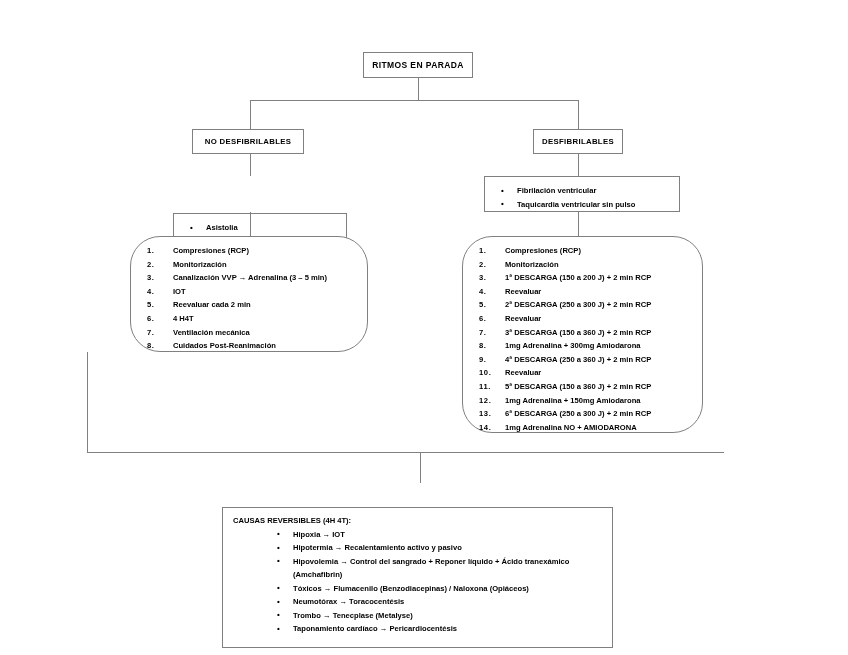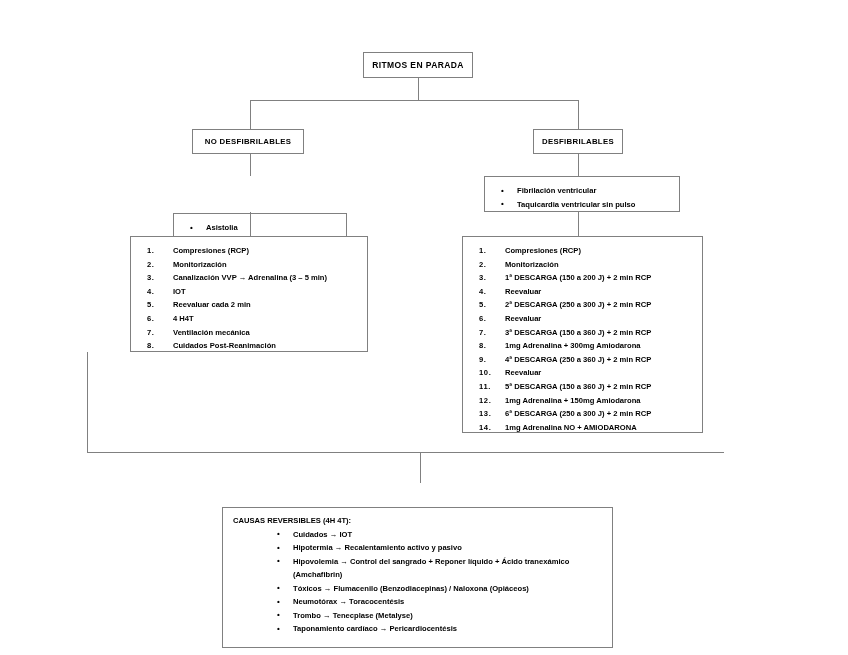--- a/index.html
+++ b/index.html
@@ -97,21 +97,21 @@
     text-align: left;
     letter-spacing: 0.6px;
   }
   .heading-line {
     font-size: 7.6px;
     font-weight: bold;
     line-height: 13.5px;
     white-space: nowrap;
   }
   .pad-a { padding: 7px 10px 7px 14px; }
-  .pad-b { padding: 7px 10px 18px 16px; }
+  .pad-b { padding: 7px 10px 18px 16px; border-radius: 30px; }
   .pad-c { padding: 6px 10px 7px 10px; margin-top: 24px; }
 </style>
 </head>
 <body>
 
 <div id="canvas">
 
   <div class="box title-box" style="left:363px; top:52px; width:110px; height:26px;">
     <span class="title-text">RITMOS EN PARADA</span>
   </div>
@@ -180,21 +180,21 @@
   </div>
 
   <div class="line-v" style="left:87px; top:352px; height:100px;"></div>
   <div class="line-v" style="left:740px; top:433px; height:19px;"></div>
   <div class="line-h" style="left:87px; top:452px; width:653px;"></div>
   <div class="line-v" style="left:420px; top:452px; height:31px;"></div>
 
   <div class="box pad-c" style="left:222px; top:483px; width:391px; height:141px;">
     <div class="heading-line">CAUSAS REVERSIBLES (4H 4T):</div>
     <ul class="bullets" style="margin-left:42px;">
-      <li>Cuidados → IOT</li>
+      <li>Hipoxia → IOT</li>
       <li>Hipotermia → Recalentamiento activo y pasivo</li>
       <li>Hipovolemia → Control del sangrado + Reponer líquido + Ácido tranexámico</li>
       <li class="cont">(Amchafibrin)</li>
       <li>Tóxicos → Flumacenilo (Benzodiacepinas) / Naloxona (Opiáceos)</li>
       <li>Neumotórax → Toracocentésis</li>
       <li>Trombo → Tenecplase (Metalyse)</li>
       <li>Taponamiento cardíaco → Pericardiocentésis</li>
     </ul>
   </div>
 

